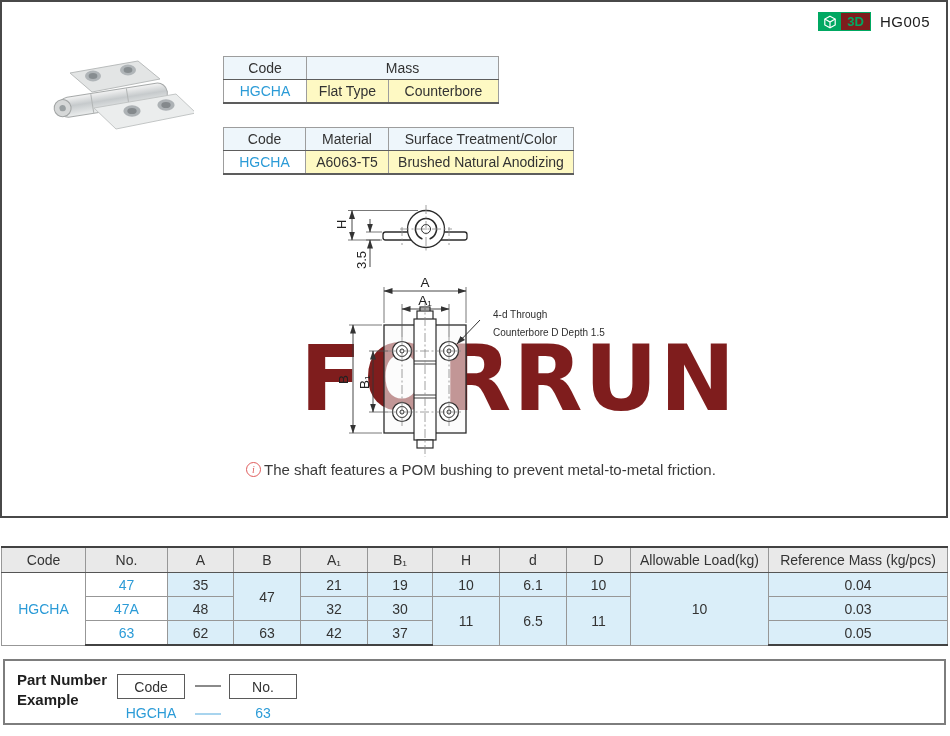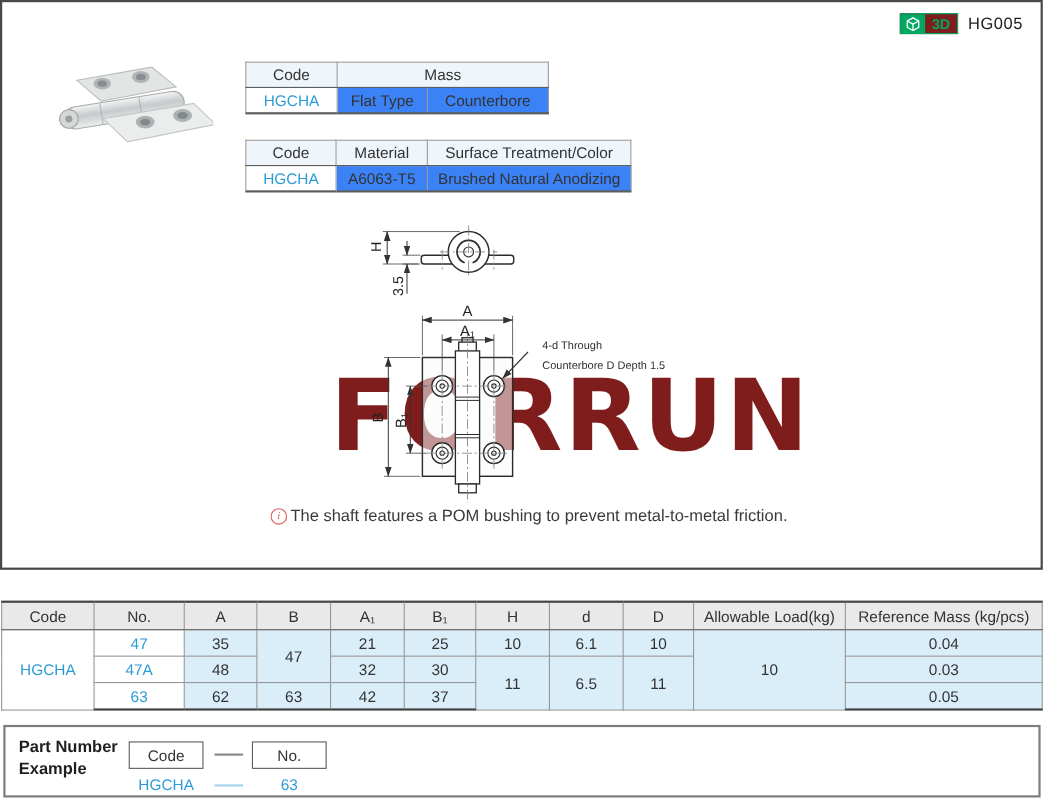--- a/index.html
+++ b/index.html
@@ -19,21 +19,21 @@
   .badge-3d .cube{width:22px;background:#00a862;display:flex;align-items:center;justify-content:center;}
   .badge-3d .lbl{width:29px;display:flex;align-items:center;justify-content:center;color:#00a862;font-weight:bold;font-size:13px;}
   .page-code{margin-left:9px;font-size:15px;color:#1c1c1c;letter-spacing:0.5px;text-align:center;}
 
   
   table{border-collapse:collapse;table-layout:fixed;}
   .mini-table{font-size:14px;}
   .mini-table th{background:#eef6fb;font-weight:normal;color:#333;height:20px;
     border-top:1px solid #9d9d9d;border-left:1px solid #9d9d9d;border-right:1px solid #9d9d9d;border-bottom:1px solid #5d5d5d;}
   .mini-table td{height:20px;text-align:center;border:1px solid #9d9d9d;border-bottom:2px solid #5d5d5d;}
-  .cell-blue{background:#3b82f6;}
+  .cell-blue{background:#fef9c3;}
   .link-blue{color:#2b9bd7;}
 
   
   .watermark{left:300px;top:334px;font-family:"DejaVu Sans",sans-serif;font-weight:bold;font-size:90px;line-height:1;color:#7f1d1d;letter-spacing:2px;z-index:0;user-select:none;}
 
   .drawing-svg{left:330px;top:195px;z-index:1;}
   .callout{z-index:2;font-size:10px;color:#2f2f2f;white-space:nowrap;margin-left:16px;}
 
   
   .note-row{left:246px;top:461px;display:flex;align-items:center;z-index:2;font-size:15px;color:#3a3a3a;}
@@ -286,21 +286,21 @@
     <th>D</th>
     <th>Allowable Load(kg)</th>
     <th>Reference Mass (kg/pcs)</th>
   </tr>
   <tr>
     <td class="white link-blue" rowspan="3">HGCHA</td>
     <td class="white link-blue">47</td>
     <td>35</td>
     <td rowspan="2">47</td>
     <td>21</td>
-    <td>25</td>
+    <td>19</td>
     <td>10</td>
     <td>6.1</td>
     <td>10</td>
     <td rowspan="3">10</td>
     <td>0.04</td>
   </tr>
   <tr>
     <td class="white link-blue">47A</td>
     <td>48</td>
     <td>32</td>

